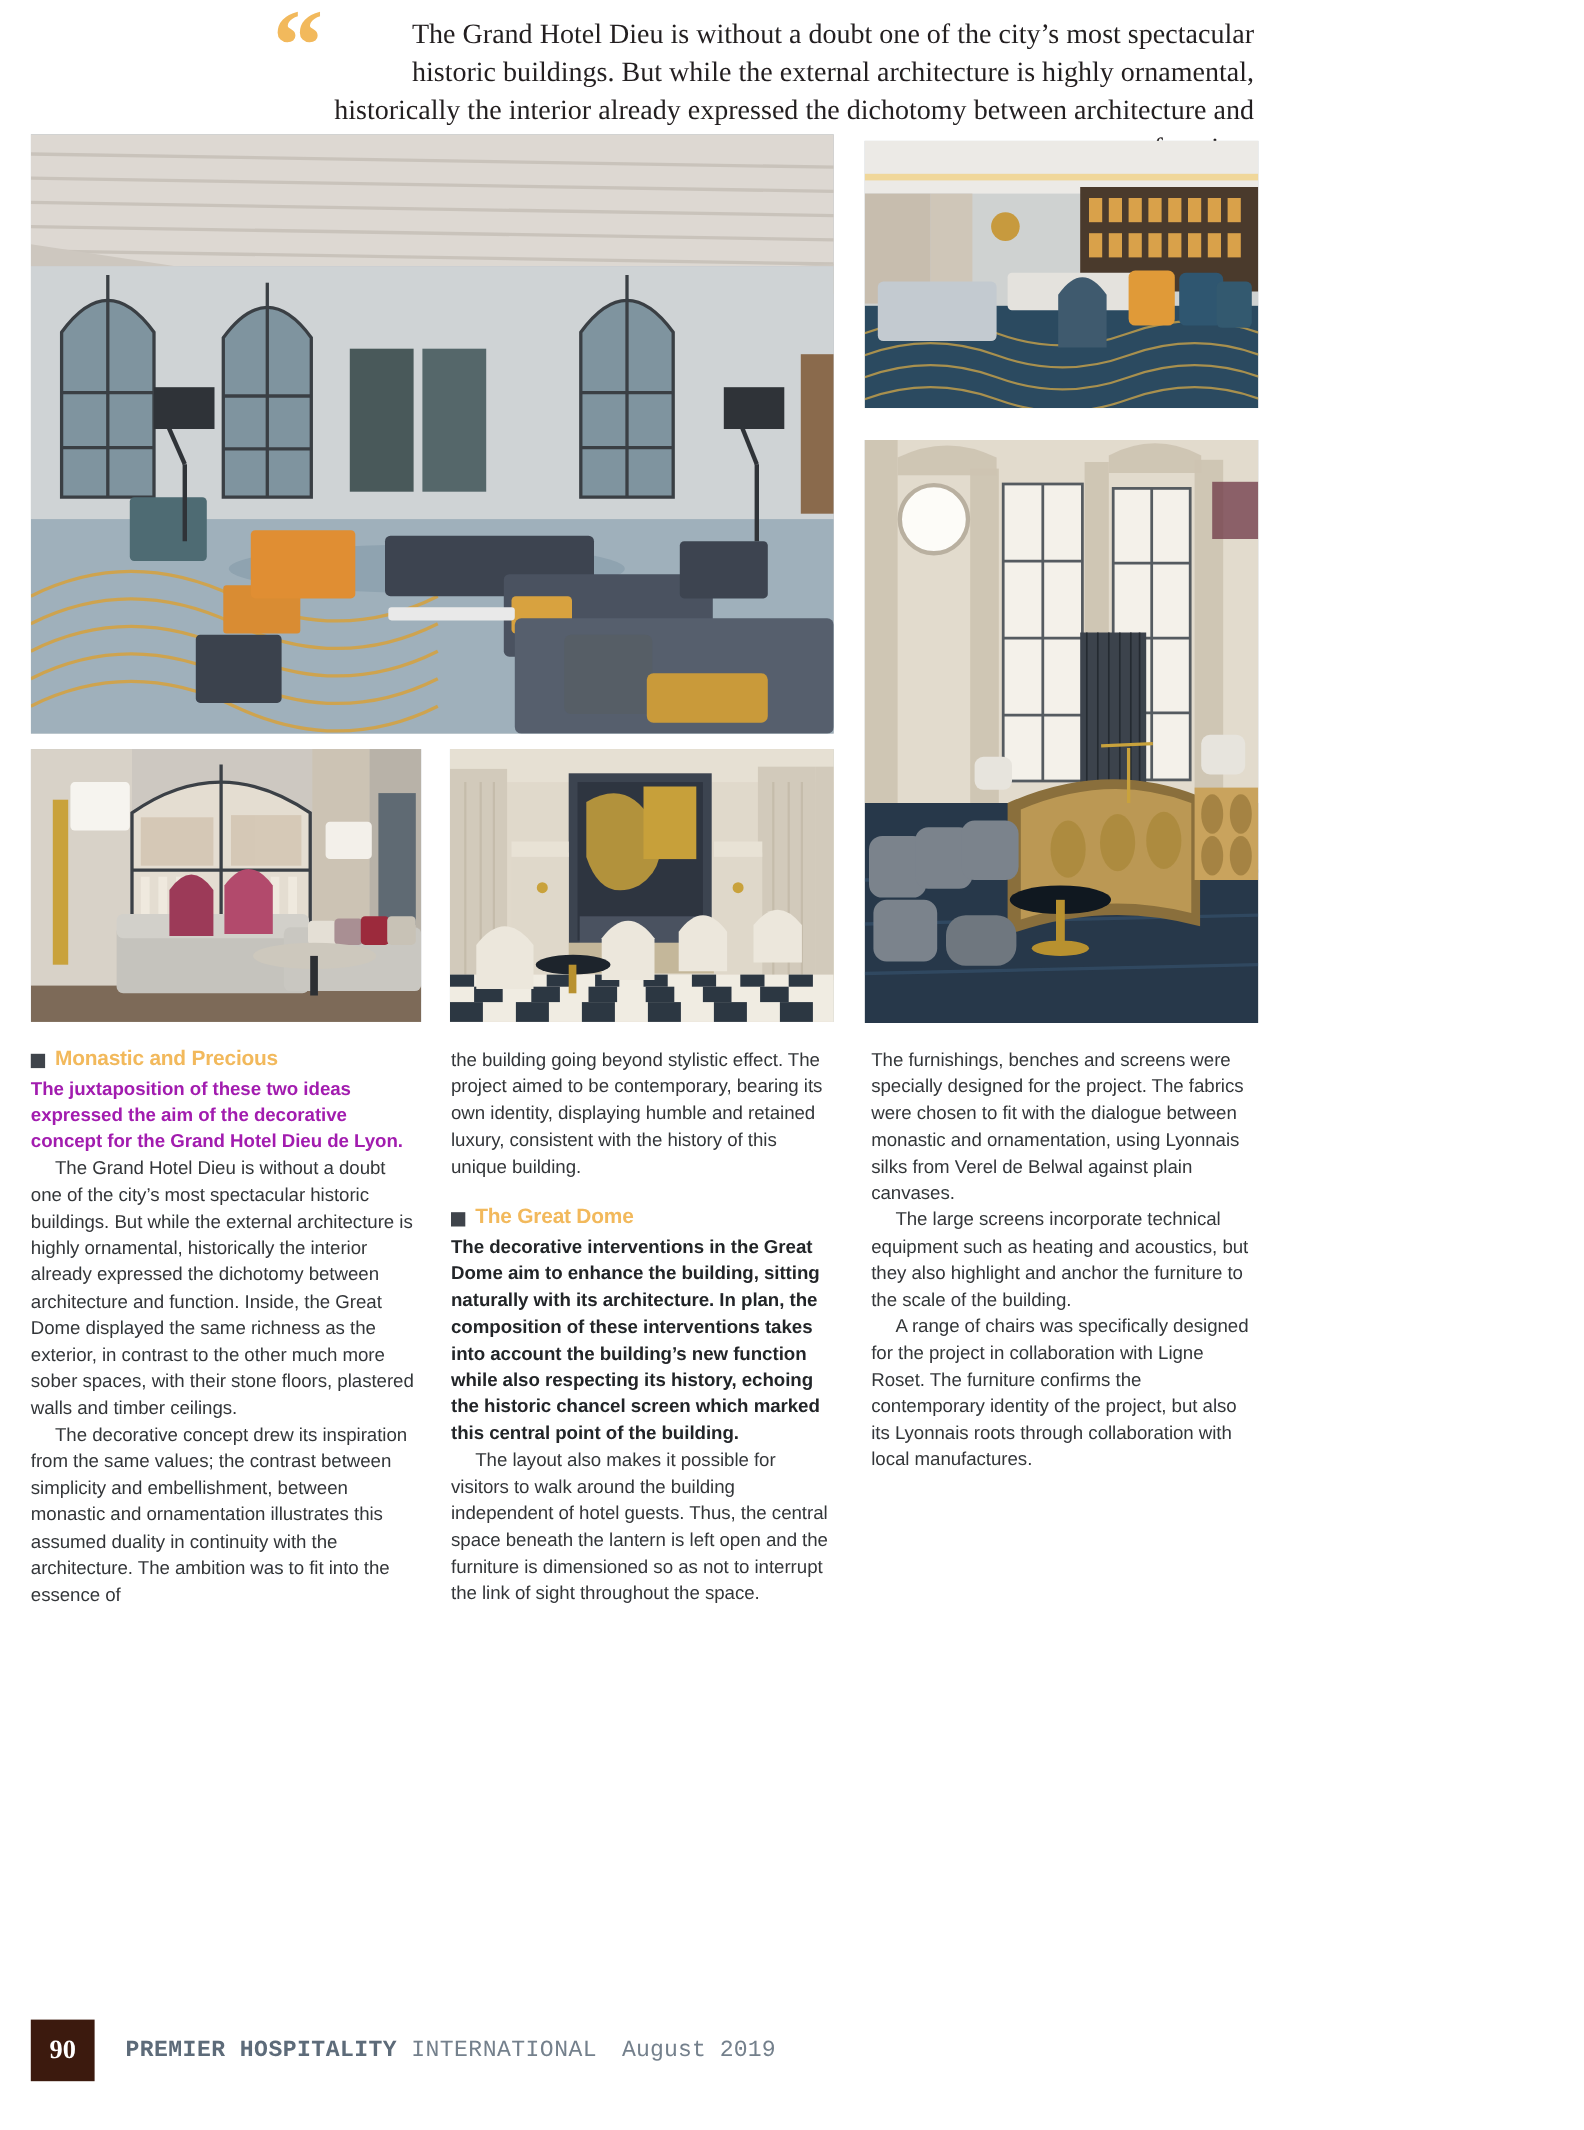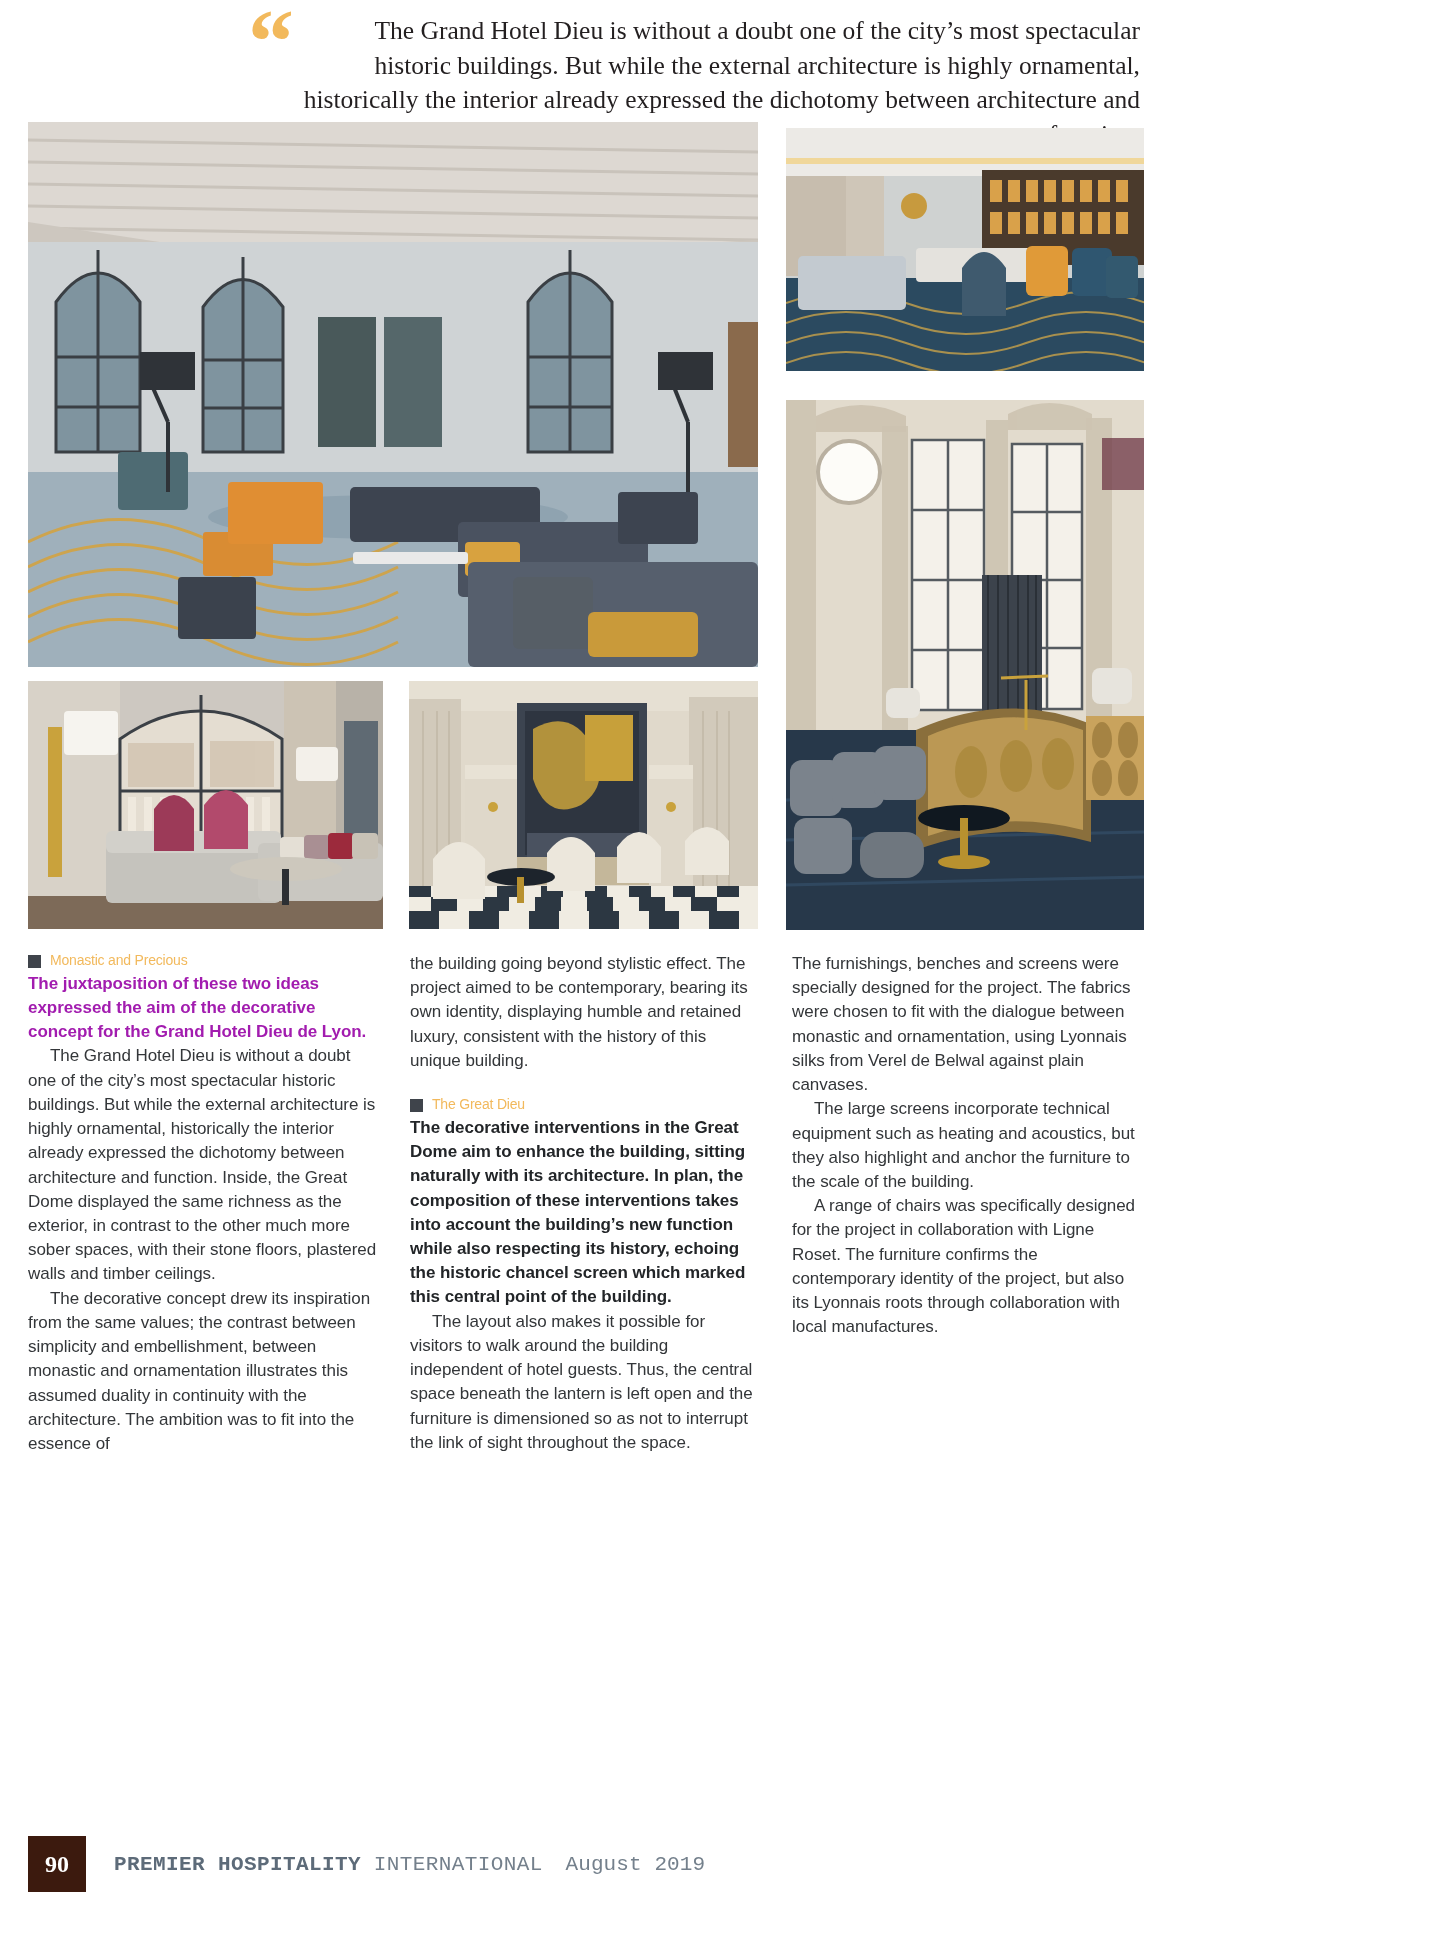--- a/index.html
+++ b/index.html
@@ -74,22 +74,22 @@
     margin-bottom: 3px;
   }
   .bullet-square {
     width: 13px; height: 13px;
     background: #3f444b;
     flex: 0 0 auto;
     position: relative;
     top: 1px;
   }
   .section-title {
-    font-size: 14px;
-    font-weight: 400;
+    font-size: 19px;
+    font-weight: 700;
     color: #f2b95c;
     letter-spacing: -0.2px;
     line-height: 1.2;
   }
 
   .col p {
     font-size: 17px;
     line-height: 1.425;
     color: #333639;
     letter-spacing: -0.05px;
@@ -467,21 +467,21 @@
     <p class="lead">The juxtaposition of these two ideas expressed the aim of the decorative concept for the Grand Hotel Dieu de Lyon.</p>
     <p class="indent">The Grand Hotel Dieu is without a doubt one of the city’s most spectacular historic buildings. But while the external architecture is highly ornamental, historically the interior already expressed the dichotomy between architecture and function. Inside, the Great Dome displayed the same richness as the exterior, in contrast to the other much more sober spaces, with their stone floors, plastered walls and timber ceilings.</p>
     <p class="indent">The decorative concept drew its inspiration from the same values; the contrast between simplicity and embellishment, between monastic and ornamentation illustrates this assumed duality in continuity with the architecture. The ambition was to fit into the essence of</p>
   </div>
 
   <div class="col">
     <p class="plain">the building going beyond stylistic effect. The project aimed to be contemporary, bearing its own identity, displaying humble and retained luxury, consistent with the history of this unique building.</p>
     <div class="spacer-head"></div>
     <div class="section-head">
       <span class="bullet-square"></span>
-      <span class="section-title">The Great Dieu</span>
+      <span class="section-title">The Great Dome</span>
     </div>
     <p class="bold-block">The decorative interventions in the Great Dome aim to enhance the building, sitting naturally with its architecture. In plan, the composition of these interventions takes into account the building’s new function while also respecting its history, echoing the historic chancel screen which marked this central point of the building.</p>
     <p class="indent">The layout also makes it possible for visitors to walk around the building independent of hotel guests. Thus, the central space beneath the lantern is left open and the furniture is dimensioned so as not to interrupt the link of sight throughout the space.</p>
   </div>
 
   <div class="col">
     <p class="plain">The furnishings, benches and screens were specially designed for the project. The fabrics were chosen to fit with the dialogue between monastic and ornamentation, using Lyonnais silks from Verel de Belwal against plain canvases.</p>
     <p class="indent">The large screens incorporate technical equipment such as heating and acoustics, but they also highlight and anchor the furniture to the scale of the building.</p>
     <p class="indent">A range of chairs was specifically designed for the project in collaboration with Ligne Roset. The furniture confirms the contemporary identity of the project, but also its Lyonnais roots through collaboration with local manufactures.</p>
   </div>

